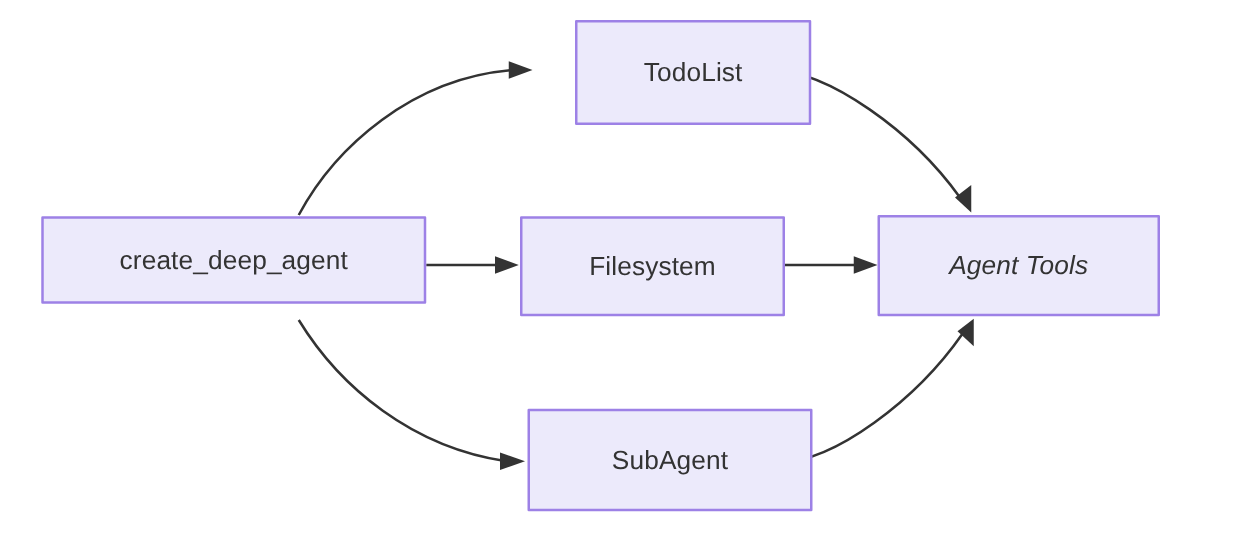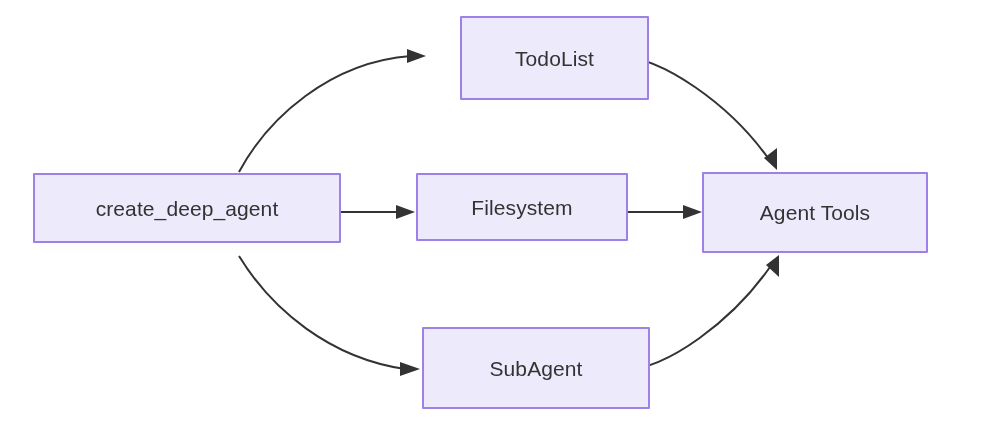--- a/index.html
+++ b/index.html
@@ -43,23 +43,23 @@
     font-family: "Liberation Sans", "DejaVu Sans", sans-serif;
     font-weight: 400;
     line-height: 1;
     letter-spacing: 0.1px;
     white-space: nowrap;
     text-align: center;
   }
   
   #node-create-deep-agent { left: 33px;  top: 173px; width: 308px; height: 70px; }
   #node-todolist         { left: 428px; top: 16px;  width: 189px; height: 84px; margin-left: 32px; }
-  #node-filesystem       { left: 416px; top: 173px; width: 212px; height: 68px; }
+  #node-filesystem       { left: 416px; top: 173px; width: 212px; height: 80px; }
   #node-subagent         { left: 422px; top: 327px; width: 228px; height: 82px; }
-  #node-agent-tools      { left: 702px; top: 172px; width: 226px; height: 81px; }
+  #node-agent-tools      { left: 702px; top: 172px; width: 226px; height: 81px; font-style: italic; }
 
   .edge-path {
     fill: none;
     stroke: #333333;
     stroke-width: 2;
   }
   .edge-head {
     fill: #333333;
     stroke: none;
   }

